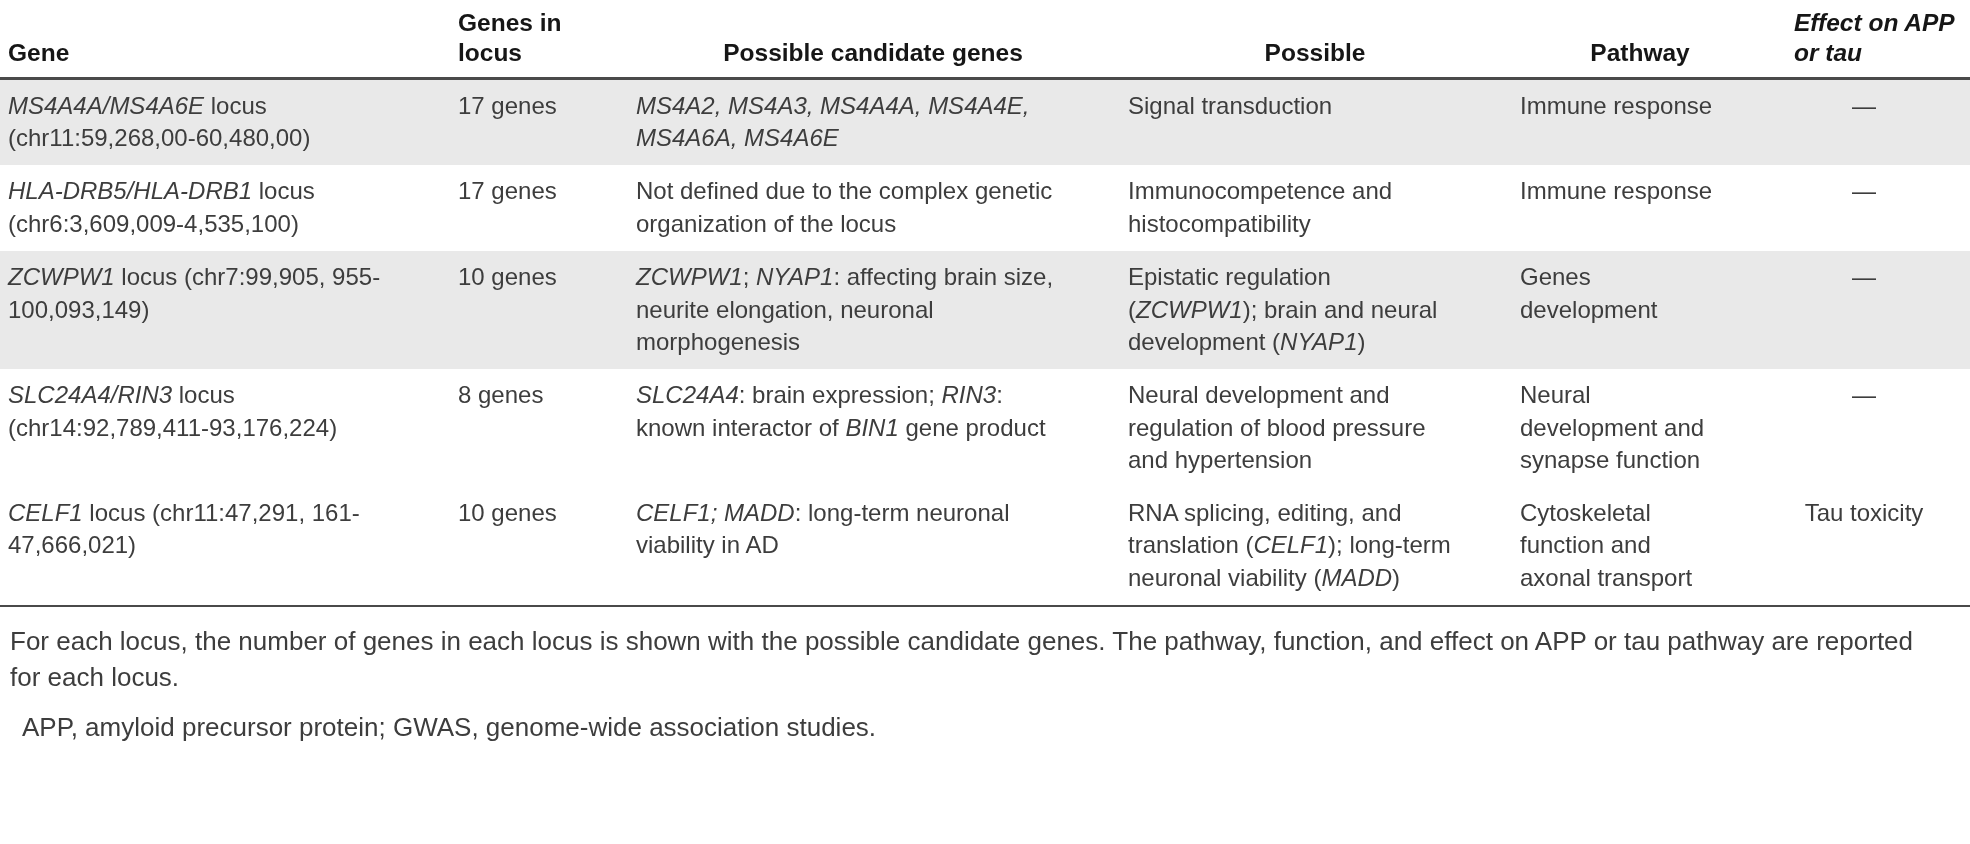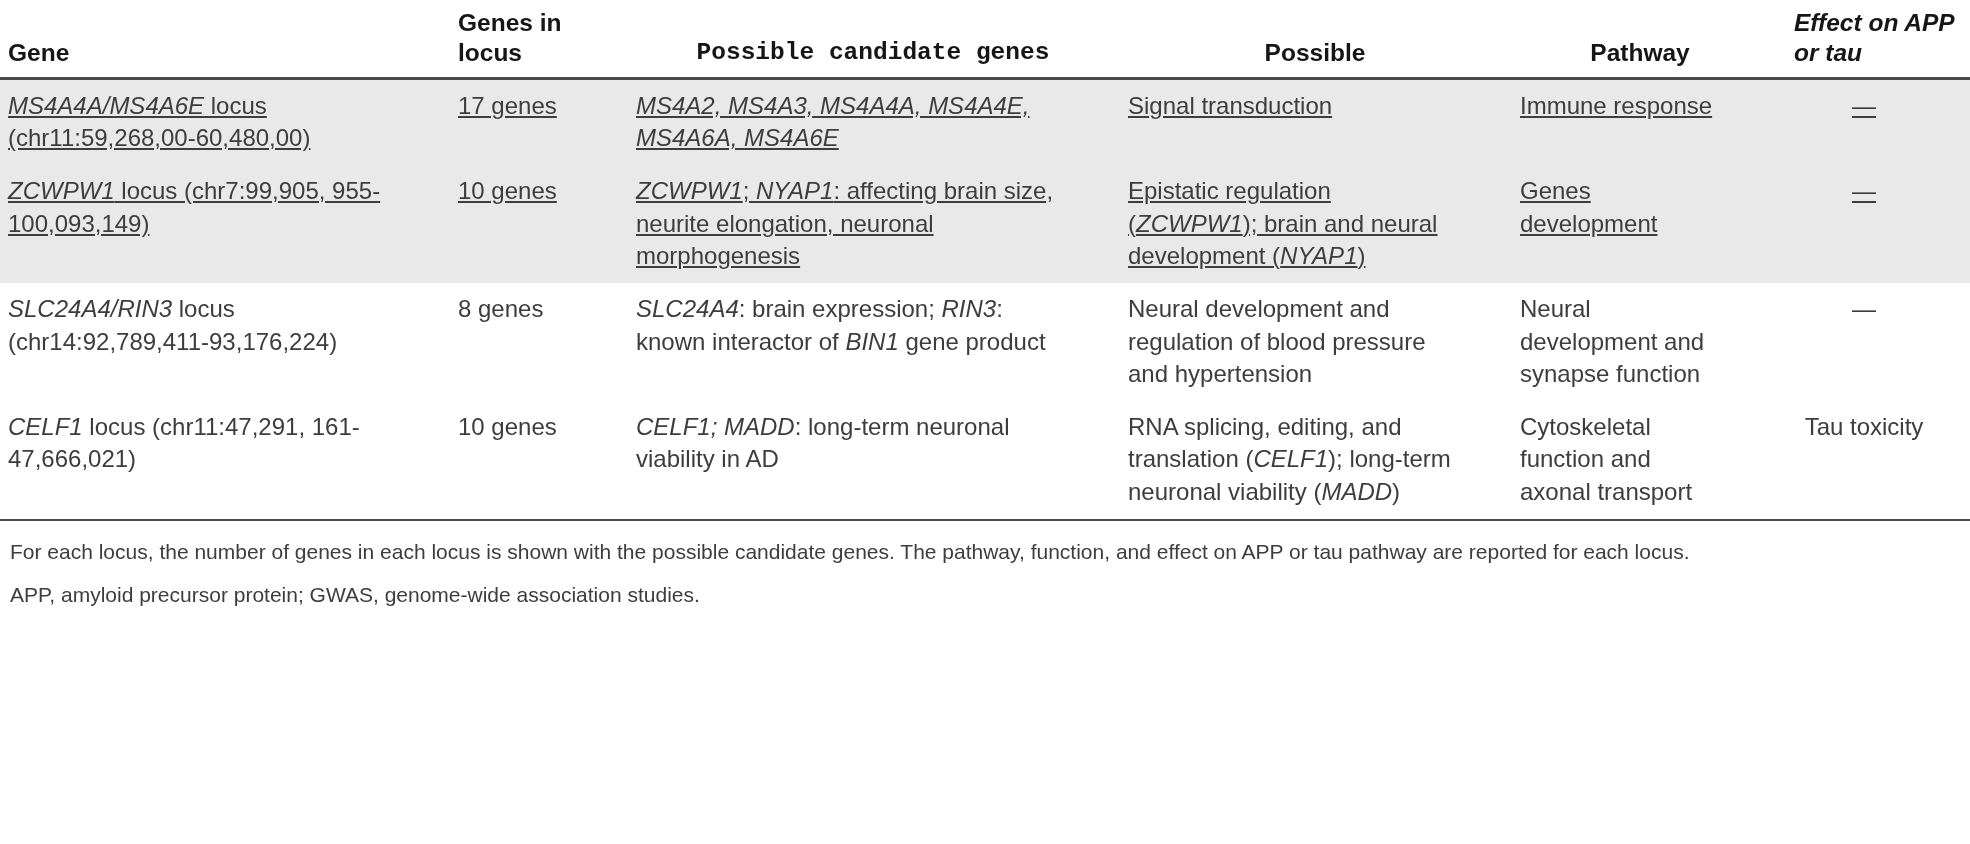--- a/index.html
+++ b/index.html
@@ -43,53 +43,53 @@
     color:var(--header-text,#161616);
     font-size:24.5px;
     line-height:1.22;
     padding:8px 10px 9px 8px;
     border-bottom:3px solid var(--rule,#4a4a4a);
     height:76px;
     box-sizing:border-box;
   }
   th.t-gene{text-align:left;}
   th.t-genes{text-align:left;}
-  th.t-cand{text-align:center;font-family:Liberation Mono, monospace;}
+  th.t-cand{text-align:center;}
   th.t-func{text-align:center;}
   th.t-path{text-align:center;}
   th.t-eff{text-align:left;padding-left:24px;font-style:italic;}
 
   tbody td{
     vertical-align:top;
     padding:10px 14px 10px 8px;
     box-sizing:border-box;
   }
-  tbody tr.stripe{background:var(--row-stripe,#e9e9e9);text-decoration:underline;}
+  tbody tr.stripe{background:var(--row-stripe,#e9e9e9);}
   tr.r0{height:86px}
   tr.r1{height:86px}
   tr.r2{height:115px}
   tr.r3{height:116px}
   tr.r4{height:116px}
   tr.r5{height:112px}
 
   td.c-cand{padding-right:64px;}
   td.c-func{padding-right:54px;}
   td.c-path{padding-right:50px;}
   td.c-eff{text-align:center;padding-right:20px;}
 
   td i, .gene-table i{font-style:italic;}
 
   .footnotes{
     padding:16px 24px 0 10px;
-    font-size:21px;
+    font-size:26px;
     line-height:1.4;
     color:var(--text,#3d3d3d);
   }
   .footnotes p{margin:0 0 14px 0;}
-  .footnotes p:last-child{margin-bottom:0;}
+  .footnotes p:last-child{margin-bottom:0;margin-left:12px;}
 </style>
 </head>
 <body>
 
 <div class="page">
 
   <table class="gene-table">
     <colgroup>
       <col class="w-gene">
         <col class="w-genes">
@@ -107,20 +107,28 @@
         <th class="t-path">Pathway</th>
         <th class="t-eff">Effect on APP or tau</th>
       </tr>
     </thead>
     <tbody>
       <tr class="stripe r0">
         <td class="c-gene"><i>MS4A4A/MS4A6E</i> locus (chr11:59,268,00-60,480,00)</td>
         <td class="c-genes">17 genes</td>
         <td class="c-cand"><i>MS4A2, MS4A3, MS4A4A, MS4A4E, MS4A6A, MS4A6E</i></td>
         <td class="c-func">Signal transduction</td>
+        <td class="c-path">Immune response</td>
+        <td class="c-eff">—</td>
+      </tr>
+      <tr class="r1">
+        <td class="c-gene"><i>HLA-DRB5/HLA-DRB1</i> locus (chr6:3,609,009-4,535,100)</td>
+        <td class="c-genes">17 genes</td>
+        <td class="c-cand">Not defined due to the complex genetic organization of the locus</td>
+        <td class="c-func">Immunocompetence and histocompatibility</td>
         <td class="c-path">Immune response</td>
         <td class="c-eff">—</td>
       </tr>
       <tr class="stripe r2">
         <td class="c-gene"><i>ZCWPW1</i> locus (chr7:99,905, 955-100,093,149)</td>
         <td class="c-genes">10 genes</td>
         <td class="c-cand"><i>ZCWPW1</i>; <i>NYAP1</i>: affecting brain size, neurite elongation, neuronal morphogenesis</td>
         <td class="c-func">Epistatic regulation (<i>ZCWPW1</i>); brain and neural development (<i>NYAP1</i>)</td>
         <td class="c-path">Genes development</td>
         <td class="c-eff">—</td>

